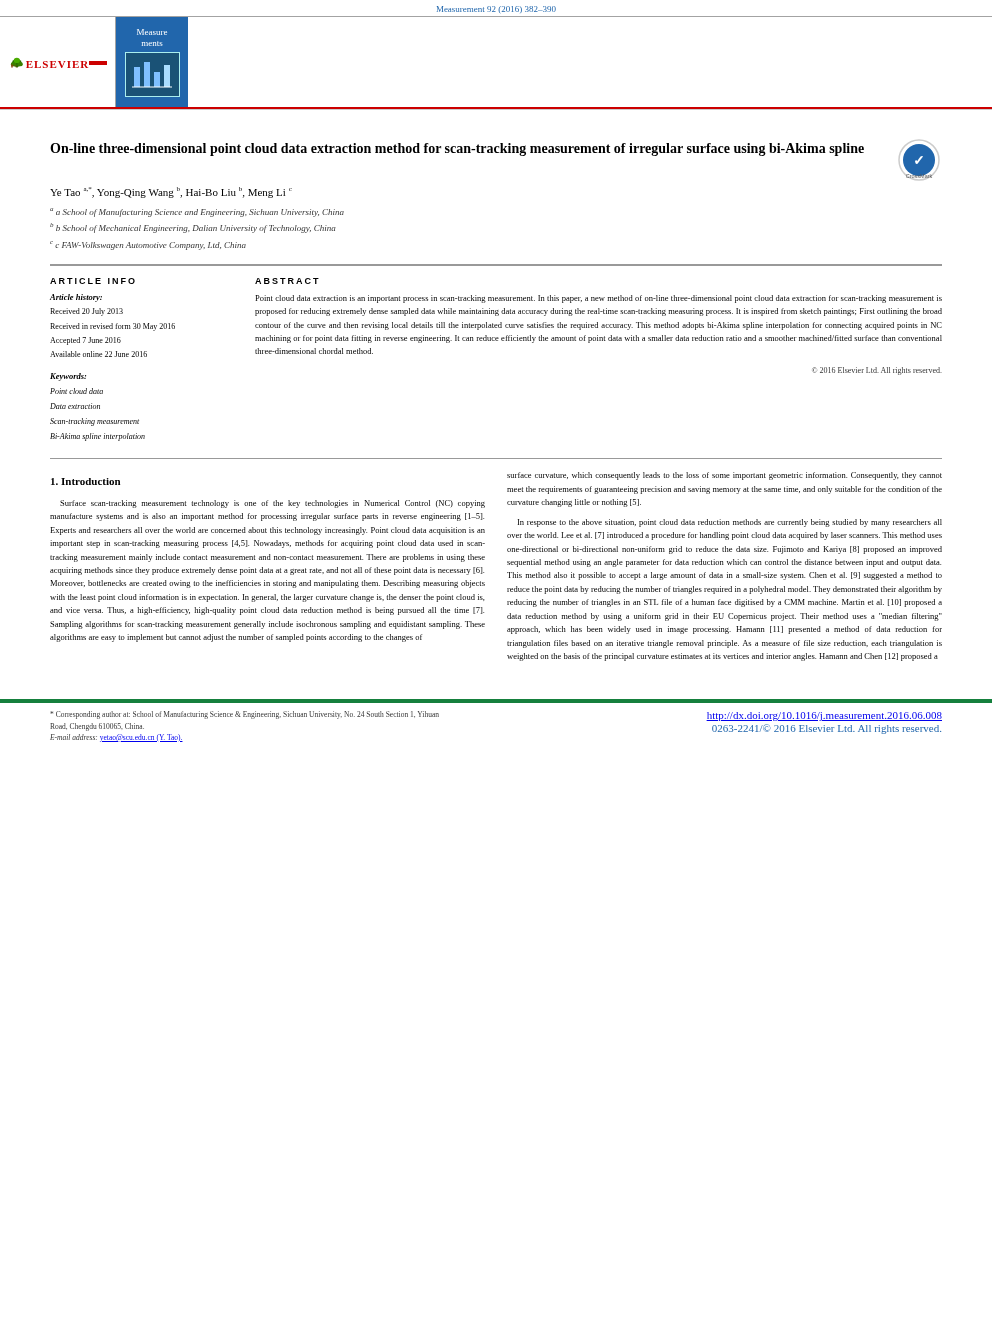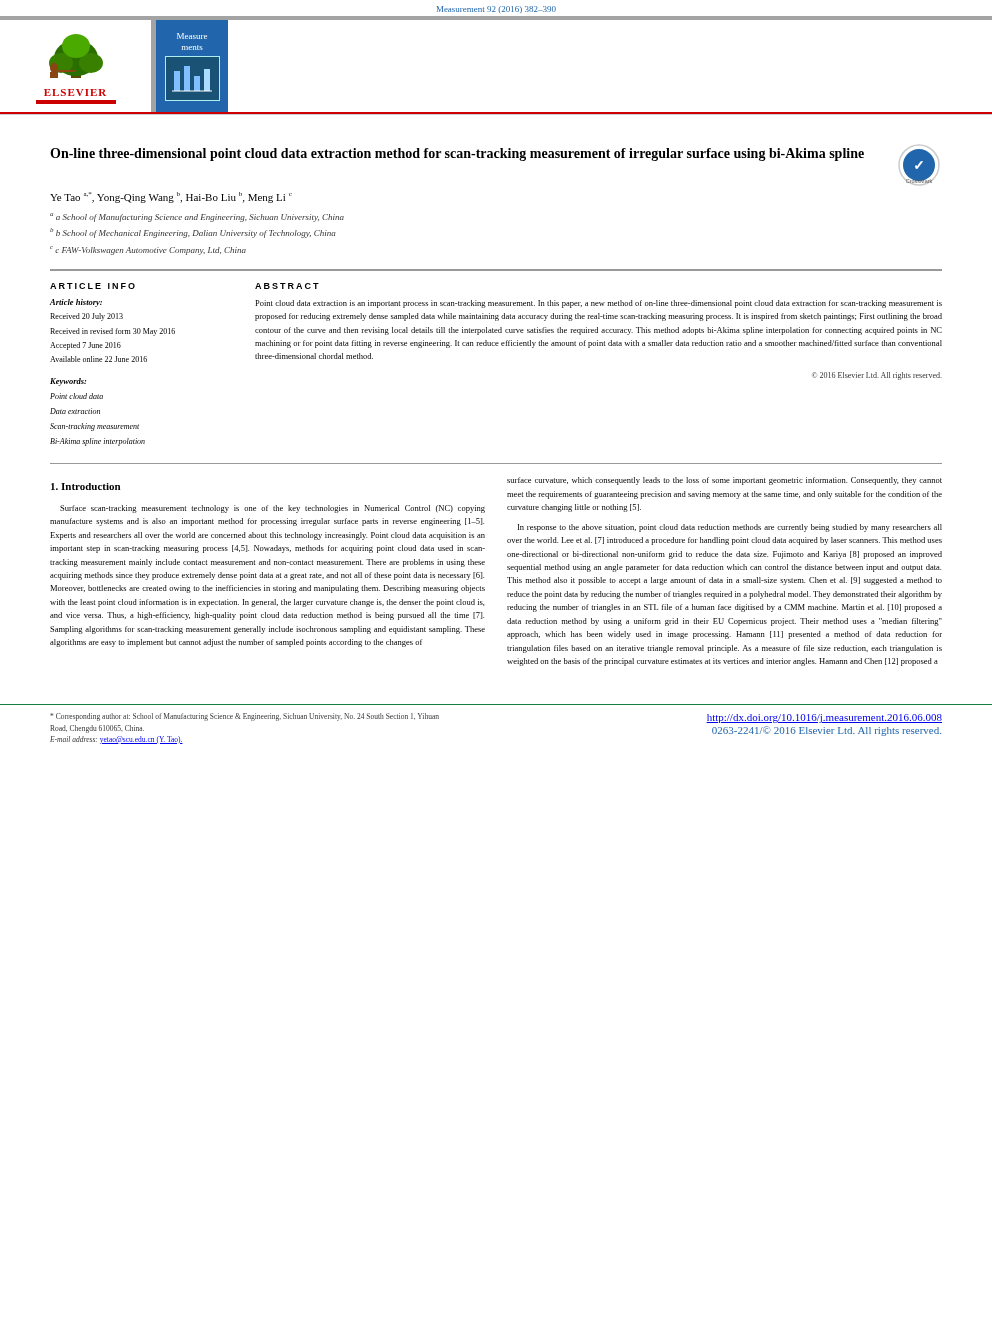--- a/index.html
+++ b/index.html
@@ -24,37 +24,37 @@
       display: flex;
       flex-direction: column;
       align-items: center;
     }
     .doi-bar {
       width: 100%;
       text-align: center;
       font-size: 9px;
       color: #2166ac;
       padding: 4px 0 2px;
-      border-bottom: 4px solid #a3a3a3;
+      border-bottom: 1px solid #a3a3a3;
     }
     .journal-header {
       display: flex;
       width: 100%;
       align-items: stretch;
       border-bottom: 2px solid #c00;
     }
     .elsevier-logo-area {
-      width: 156px;
+      width: 116px;
       min-height: 90px;
       background: #fff;
       display: flex;
-      flex-direction: column;
+      flex-direction: row;
       align-items: center;
       justify-content: center;
-      border-right: 5px solid #a3a3a3;
+      border-right: 1px solid #a3a3a3;
       padding: 8px;
     }
     .elsevier-logo-tree {
       width: 80px;
       height: 55px;
     }
     .elsevier-wordmark {
       font-size: 11px;
       font-weight: bold;
       color: #c00;
@@ -261,21 +261,21 @@
       font-size: 11px;
       font-weight: bold;
       font-family: "Times New Roman", Times, serif;
       margin-bottom: 4px;
       margin-top: 4px;
       text-indent: 0 !important;
     }
 
     
     .page-footer {
-      border-top: 1px solid #15803d;
+      border-top: 4px solid #15803d;
       padding: 6px 50px 6px;
       display: flex;
       justify-content: space-between;
       align-items: flex-start;
       margin-top: 10px;
     }
     .footer-note {
       font-size: 7.5px;
       color: #333;
       max-width: 400px;

